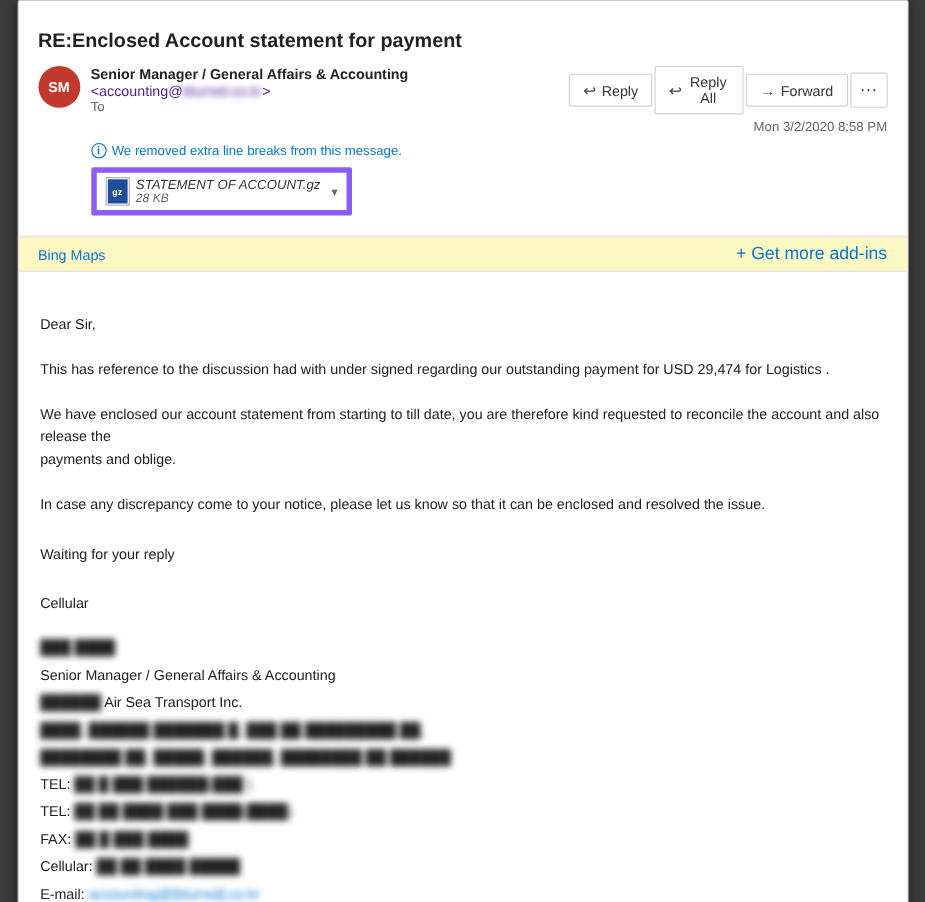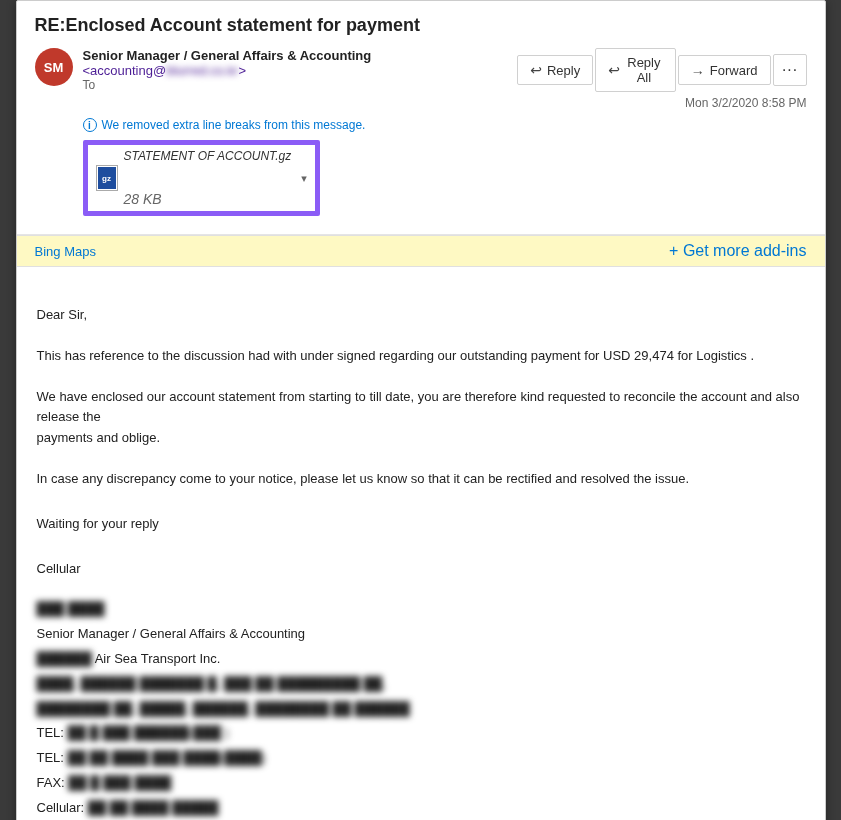--- a/index.html
+++ b/index.html
@@ -25,20 +25,21 @@
     }
     .email-header {
       padding: 14px 18px 10px 18px;
       border-bottom: 1px solid #e5e5e5;
     }
     .email-title {
       font-size: 18px;
       font-weight: 600;
       color: #222;
       margin-bottom: 12px;
+      margin-top: 12px;
     }
     .email-meta-row {
       display: flex;
       align-items: flex-start;
       justify-content: space-between;
     }
     .sender-info {
       display: flex;
       align-items: flex-start;
       gap: 10px;
@@ -175,23 +176,22 @@
       display: flex;
       flex-direction: column;
       font-style: italic;
     }
     .attachment-name {
       font-size: 12px;
       color: #333;
       font-weight: 500;
     }
     .attachment-size {
-      font-size: 14px;
+      font-size: 11px;
       color: #666;
-      margin-top: 28px;
     }
     .attachment-dropdown {
       font-size: 11px;
       color: #666;
       margin-left: 4px;
     }
     .addins-bar {
       background: #fef9c3;
       border-top: 1px solid #e0e0e0;
       border-bottom: 1px solid #e0e0e0;
@@ -311,21 +311,21 @@
     <p>Dear Sir,</p>
 
     <p>This has reference to the discussion had with under signed regarding our outstanding payment for USD 29,474 for Logistics .</p>
 
     <p>
       <span>We have enclosed our account statement from starting to till date, you are therefore kind requested to reconcile the account and also release the</span>
       <br>
       <span>payments and oblige.</span>
     </p>
 
-    <p>In case any discrepancy come to your notice, please let us know so that it can be rectified and resolved the issue.</p>
+    <p>In case any discrepancy come to your notice, please let us know so that it can be enclosed and resolved the issue.</p>
 
     <p style="margin-top:24px;">Waiting for your reply</p>
 
     <p style="margin-top:24px;">Cellular</p>
 
     <div class="signature">
       <div class="sig-line">
         <span class="sig-blurred">███ ████</span>
       </div>
       <div class="sig-line">Senior Manager / General Affairs &amp; Accounting</div>

